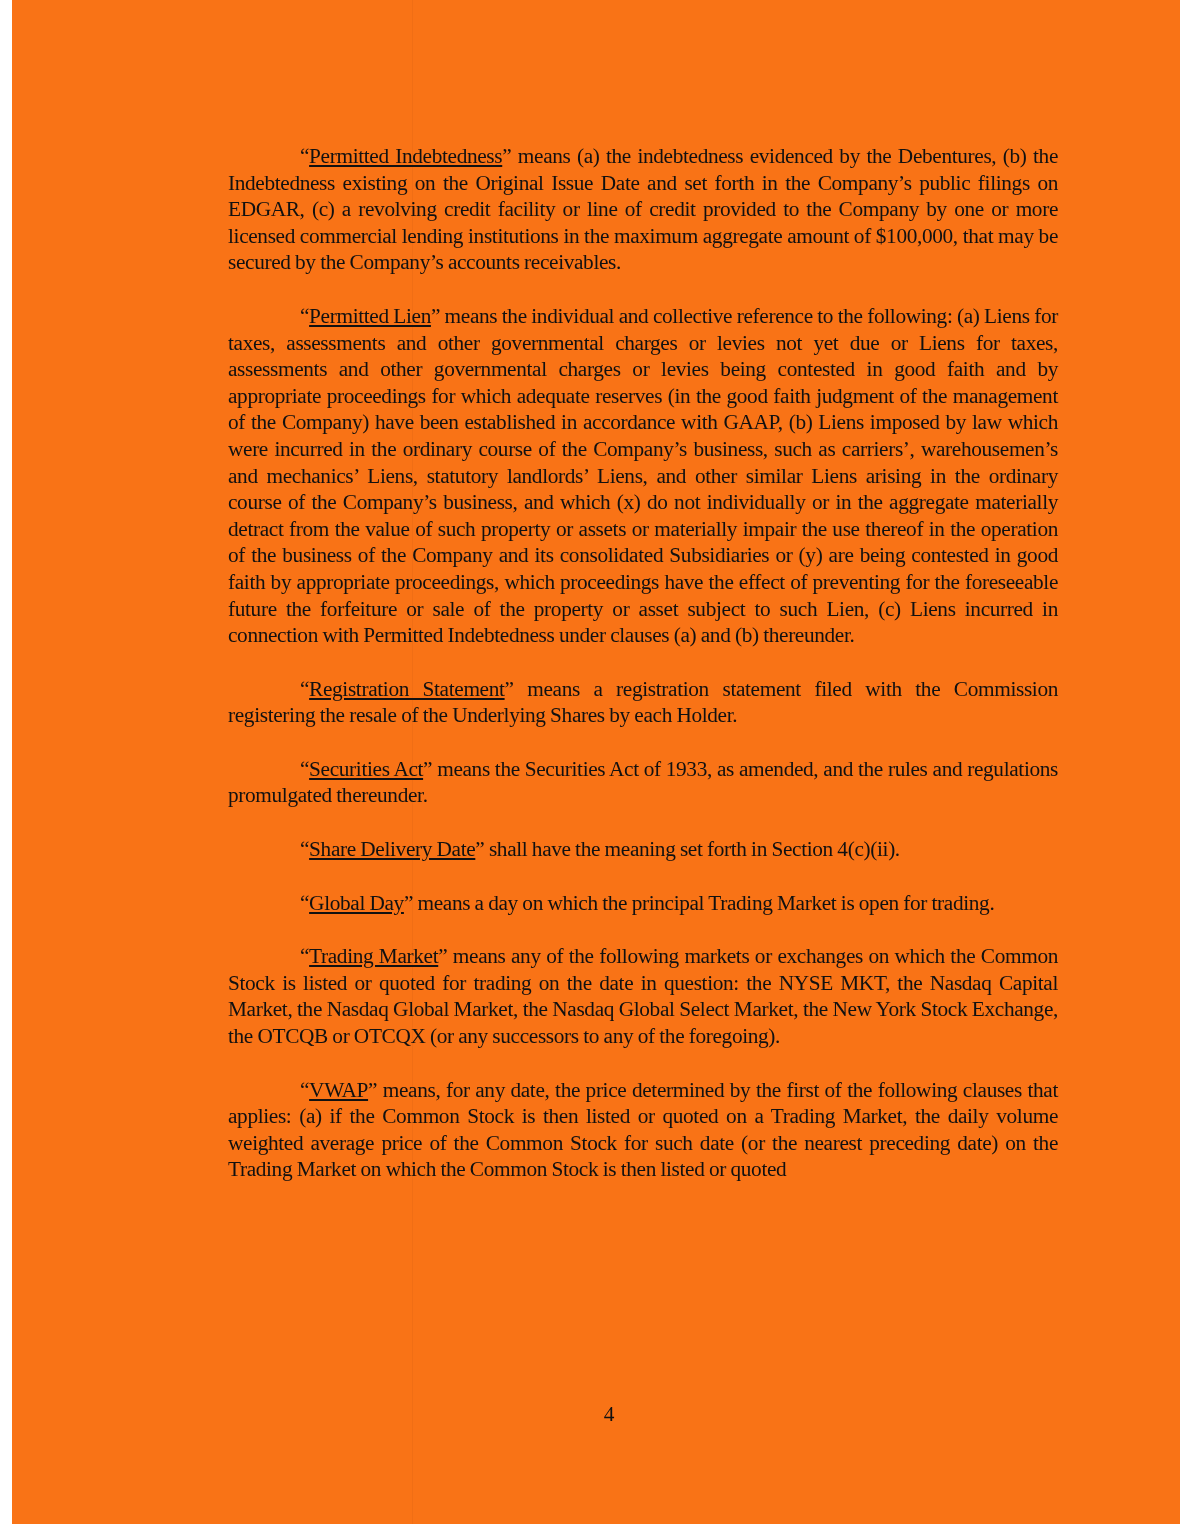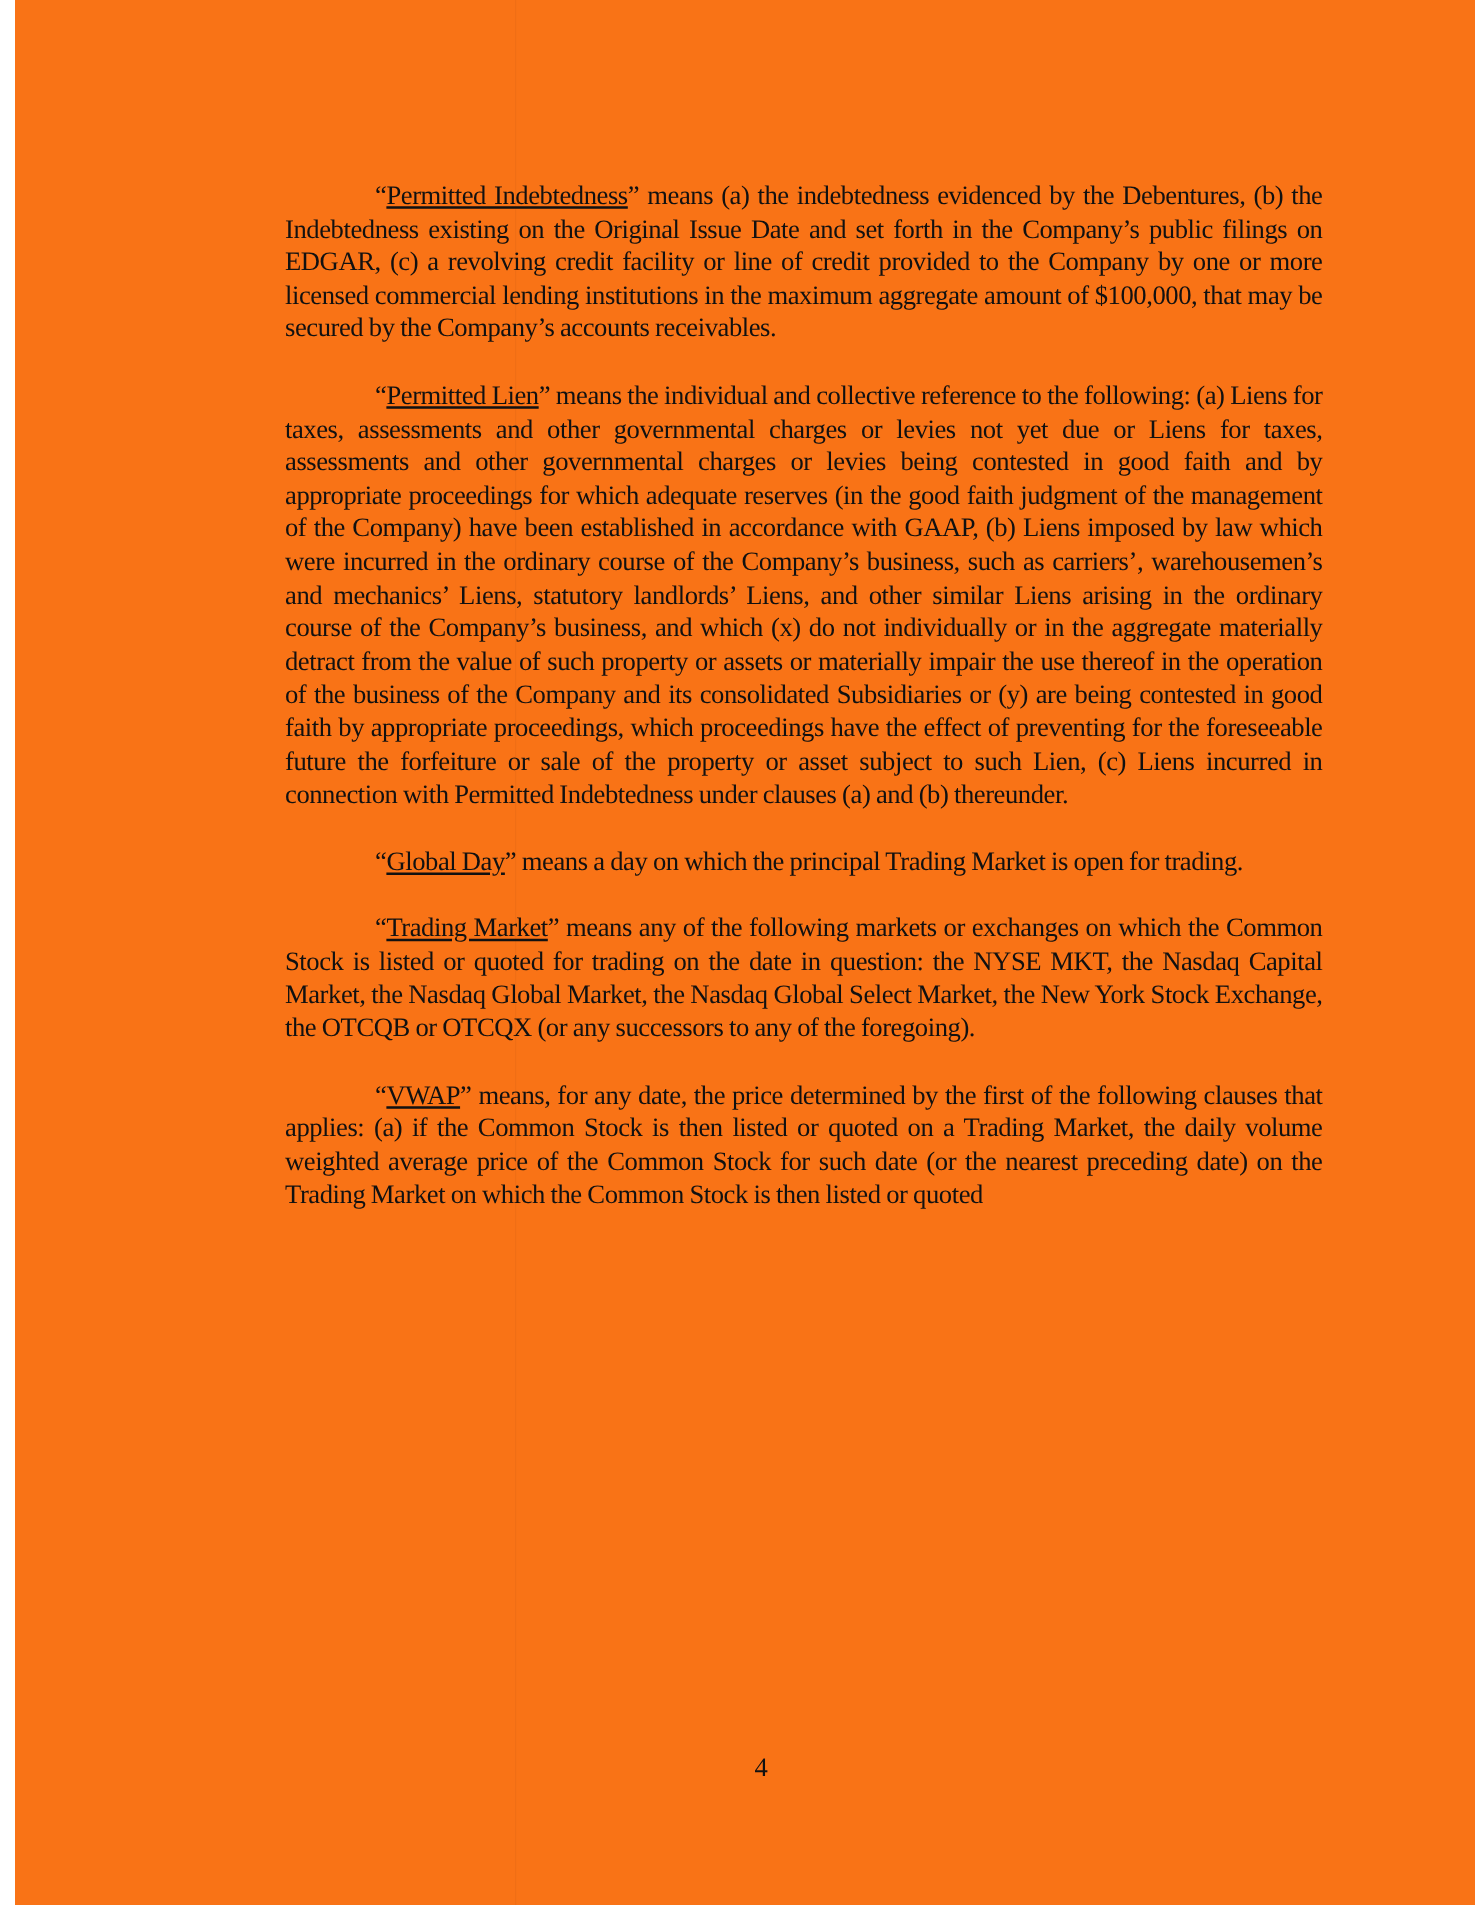--- a/index.html
+++ b/index.html
@@ -32,22 +32,25 @@
 <body>
 
 <div class="page">
   <div class="fold"></div>
 
   <div class="body-text">
     <p class="para">“<span class="term">Permitted Indebtedness</span>”<span> means (a) the indebtedness evidenced by the Debentures, (b) the Indebtedness existing on the Original Issue Date and set forth in the Company’s public filings on EDGAR, (c) a revolving credit facility or line of credit provided to the Company by one or more licensed commercial lending institutions in the maximum aggregate amount of $100,000, that may be secured by the Company’s accounts receivables.</span></p>
 
     <p class="para">“<span class="term">Permitted Lien</span>”<span> means the individual and collective reference to the following: (a) Liens for taxes, assessments and other governmental charges or levies not yet due or Liens for taxes, assessments and other governmental charges or levies being contested in good faith and by appropriate proceedings for which adequate reserves (in the good faith judgment of the management of the Company) have been established in accordance with GAAP, (b) Liens imposed by law which were incurred in the ordinary course of the Company’s business, such as carriers’, warehousemen’s and mechanics’ Liens, statutory landlords’ Liens, and other similar Liens arising in the ordinary course of the Company’s business, and which (x) do not individually or in the aggregate materially detract from the value of such property or assets or materially impair the use thereof in the operation of the business of the Company and its consolidated Subsidiaries or (y) are being contested in good faith by appropriate proceedings, which proceedings have the effect of preventing for the foreseeable future the forfeiture or sale of the property or asset subject to such Lien, (c) Liens incurred in connection with Permitted Indebtedness under clauses (a) and (b) thereunder.</span></p>
 
+    <p class="para">“<span class="term">Registration Statement</span>”<span> means a registration statement filed with the Commission registering the resale of the Underlying Shares by each Holder.</span></p>
 
+    <p class="para">“<span class="term">Securities Act</span>”<span> means the Securities Act of 1933, as amended, and the rules and regulations promulgated thereunder.</span></p>
 
+    <p class="para">“<span class="term">Share Delivery Date</span>”<span> shall have the meaning set forth in Section 4(c)(ii).</span></p>
 
 
     <p class="para">“<span class="term">Global Day</span>”<span> means a day on which the principal Trading Market is open for trading.</span></p>
 
     <p class="para">“<span class="term">Trading Market</span>”<span> means any of the following markets or exchanges on which the Common Stock is listed or quoted for trading on the date in question: the NYSE MKT, the Nasdaq Capital Market, the Nasdaq Global Market, the Nasdaq Global Select Market, the New York Stock Exchange, the OTCQB or OTCQX (or any successors to any of the foregoing).</span></p>
 
     <p class="para">“<span class="term">VWAP</span>”<span> means, for any date, the price determined by the first of the following clauses that applies: (a) if the Common Stock is then listed or quoted on a Trading Market, the daily volume weighted average price of the Common Stock for such date (or the nearest preceding date) on the Trading Market on which the Common Stock is then listed or quoted</span></p>
   </div>
 
   <div class="page-num">4</div>

